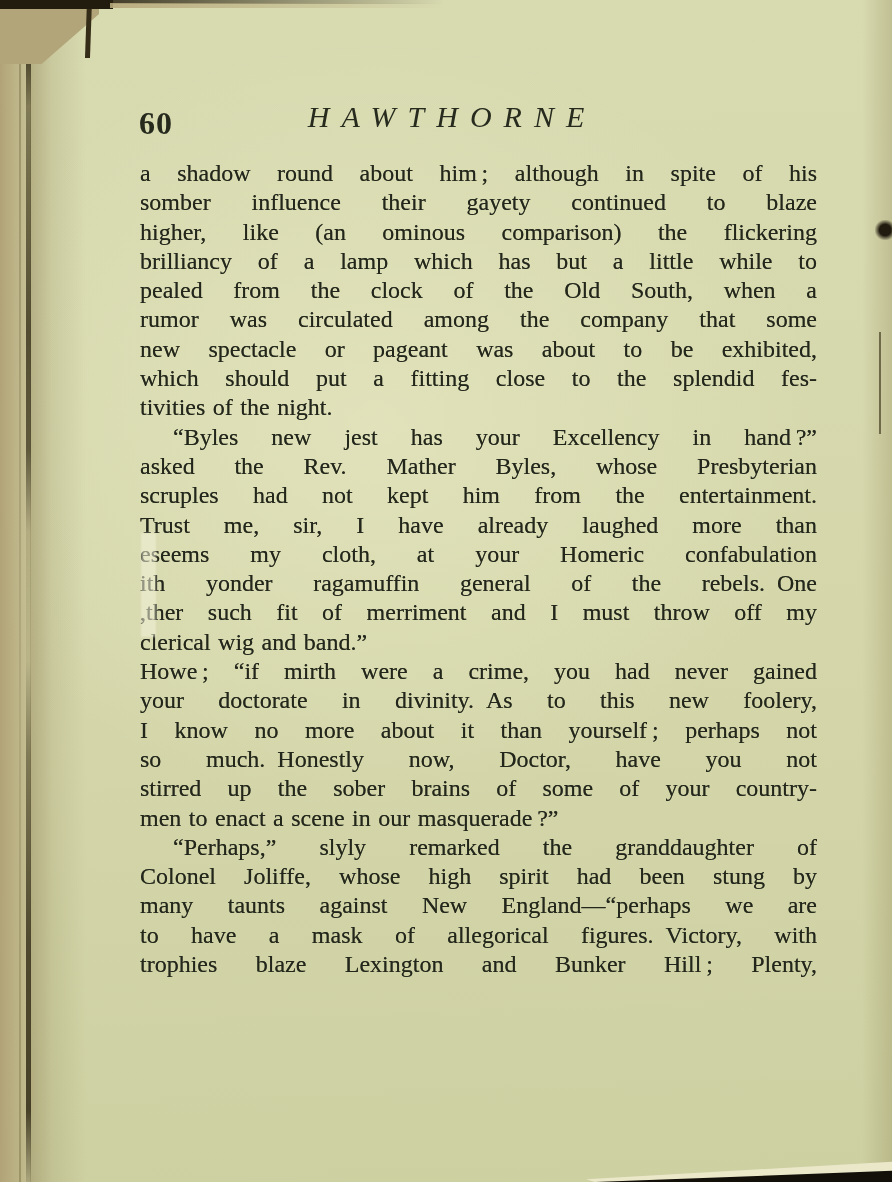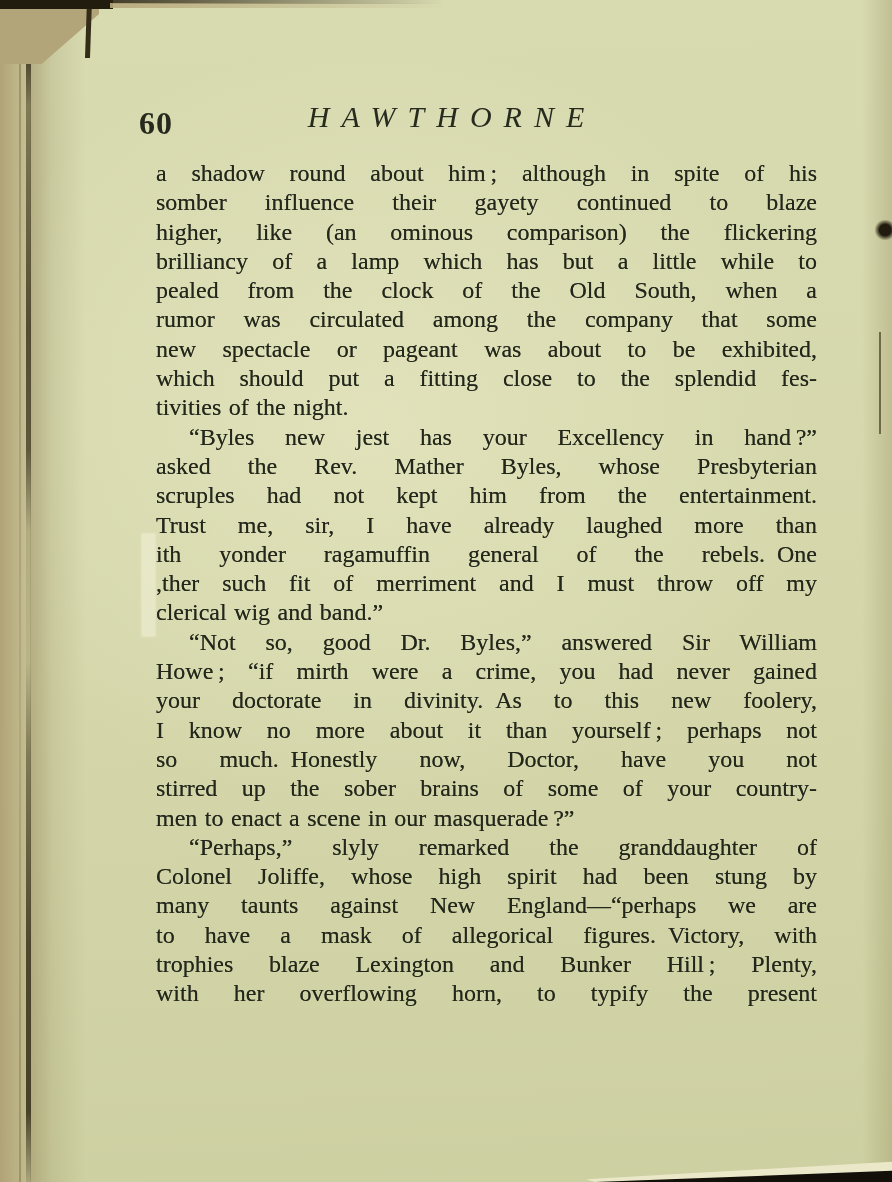--- a/index.html
+++ b/index.html
@@ -53,21 +53,21 @@
   .whiteout{left:141px;top:533px;width:15px;height:104px;z-index:3;
     background:rgba(242,242,216,0.55);filter:blur(1px);}
   
   .pagenum{left:139px;top:105px;font-size:32px;font-weight:700;
     letter-spacing:1px;color:#262a1d;z-index:2;}
   .header{left:452px;top:100px;transform:translateX(-50%);white-space:nowrap;
     font-size:30px;letter-spacing:12px;color:#272b1e;z-index:2;font-style:italic;}
   .bodytext{left:140px;top:159px;width:677px;z-index:2;
     color:#23271b;font-size:24px;line-height:29.3px;word-spacing:1.5px;
     text-shadow:0 0 0.5px rgba(35,39,27,0.65);}
-  .line{text-align:justify;text-align-last:justify;height:29.3px;margin-left:16px;}
+  .line{text-align:justify;text-align-last:justify;height:29.3px;}
   .line.endp{text-align-last:left;}
   .line.ind{text-indent:33px;}
 </style>
 </head>
 <body>
 
 <div class="page">
 
   <div class="abs gutter"></div>
   <div class="abs gutter-shade"></div>
@@ -95,31 +95,30 @@
     <div class="line">brilliancy of a lamp which has but a little while to</div>
     <div class="line">pealed from the clock of the Old South, when a</div>
     <div class="line">rumor was circulated among the company that some</div>
     <div class="line">new spectacle or pageant was about to be exhibited,</div>
     <div class="line">which should put a fitting close to the splendid fes-</div>
     <div class="line endp">tivities of the night.</div>
     <div class="line ind">“Byles new jest has your Excellency in hand ?”</div>
     <div class="line">asked the Rev. Mather Byles, whose Presbyterian</div>
     <div class="line">scruples had not kept him from the entertainment.</div>
     <div class="line">Trust me, sir, I have already laughed more than</div>
+    <div class="line">eseems my cloth, at your Homeric confabulation</div>
     <div class="line">ith yonder ragamuffin general of the rebels. One</div>
     <div class="line">,ther such fit of merriment and I must throw off my</div>
     <div class="line endp">clerical wig and band.”</div>
-    <div class="line ind">“Not so, good Dr. Byles,” answered Sir William</div>
     <div class="line">Howe ; “if mirth were a crime, you had never gained</div>
     <div class="line">your doctorate in divinity. As to this new foolery,</div>
     <div class="line">I know no more about it than yourself ; perhaps not</div>
     <div class="line">so much. Honestly now, Doctor, have you not</div>
     <div class="line">stirred up the sober brains of some of your country-</div>
     <div class="line endp">men to enact a scene in our masquerade ?”</div>
     <div class="line ind">“Perhaps,” slyly remarked the granddaughter of</div>
     <div class="line">Colonel Joliffe, whose high spirit had been stung by</div>
     <div class="line">many taunts against New England—“perhaps we are</div>
     <div class="line">to have a mask of allegorical figures. Victory, with</div>
     <div class="line">trophies blaze Lexington and Bunker Hill ; Plenty,</div>
-    <div class="line">with her overflowing horn, to typify the present</div>
   </div>
 
 </div>
 
 </body></html>

